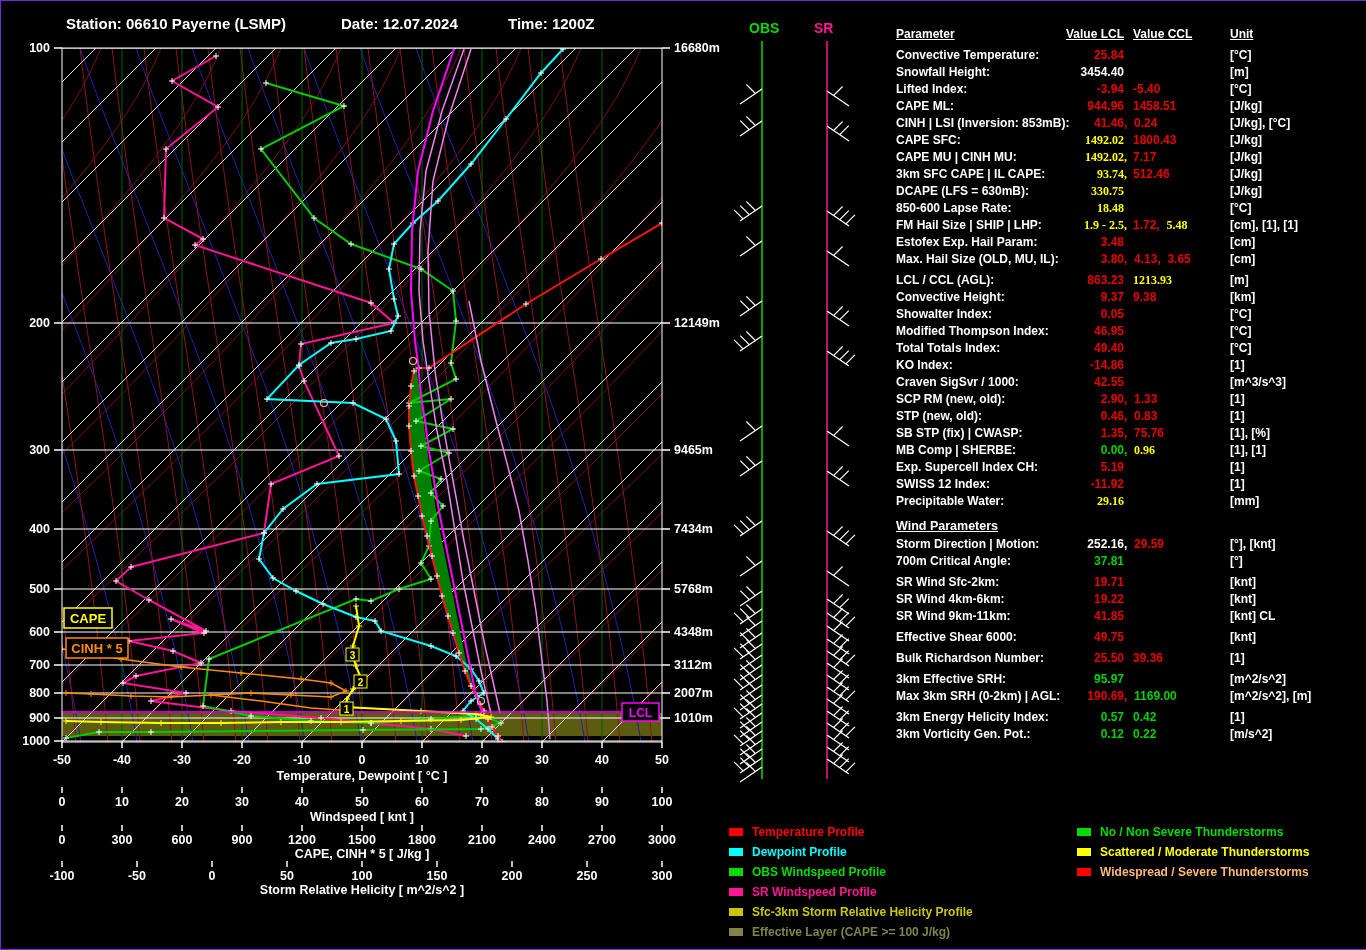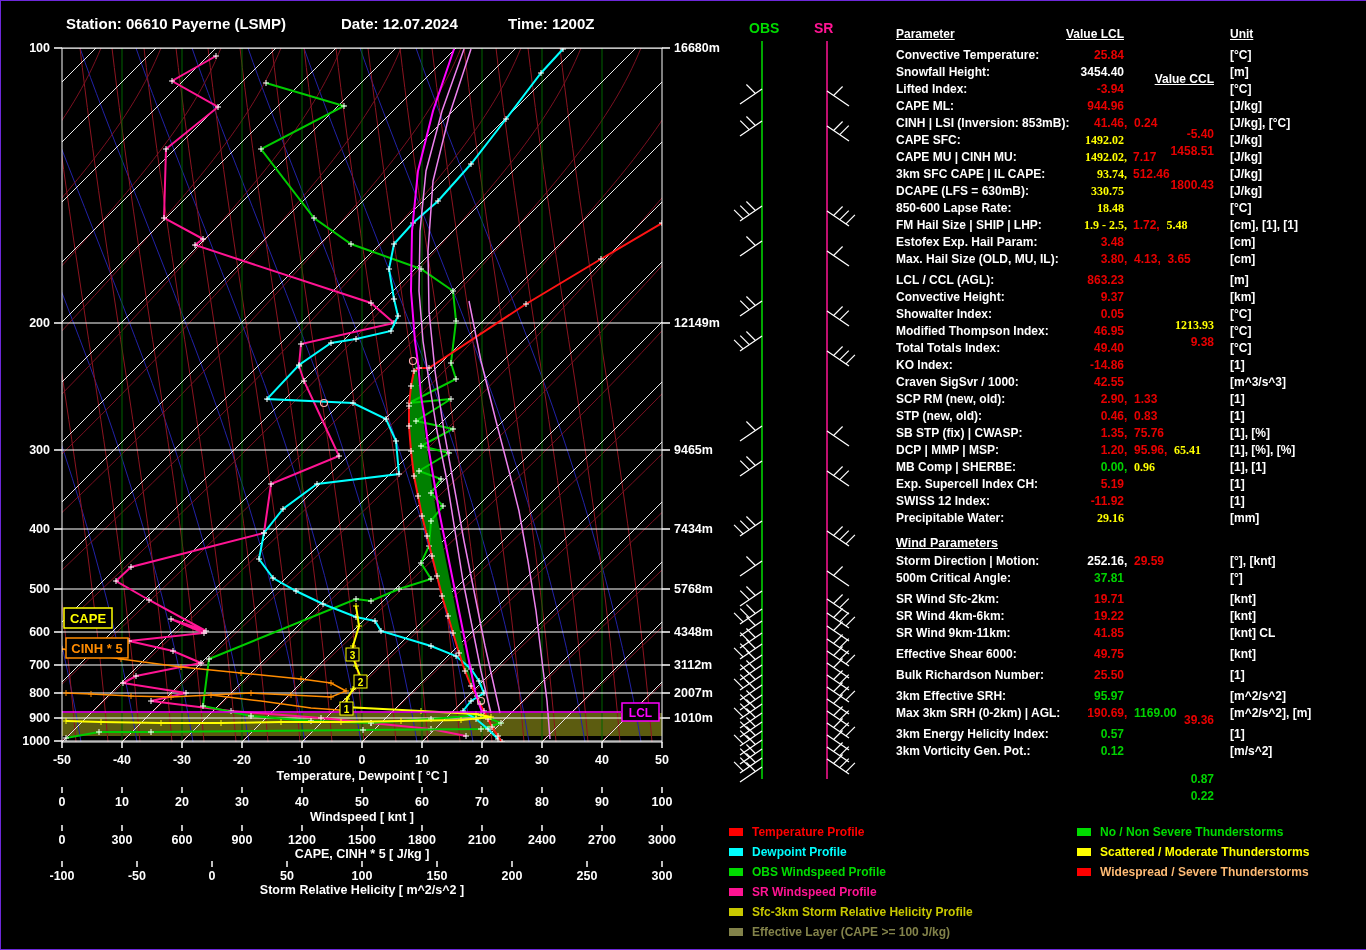--- a/index.html
+++ b/index.html
@@ -5,21 +5,21 @@
   html,body{margin:0;padding:0;background:#000;}
   #root{position:relative;width:1364px;height:948px;background:#000;border:1px solid #6d28d9;overflow:hidden;
         font-family:"Liberation Sans",sans-serif;padding-left:20px;}
   .ttl{position:absolute;top:14px;font:bold 15px "Liberation Sans",sans-serif;color:#fff;white-space:nowrap;}
   #skewt{position:absolute;left:0;top:0;}
   #datatable{position:absolute;left:895px;top:26px;width:470px;}
   .trow{position:relative;height:17px;font:bold 12px "Liberation Sans",sans-serif;color:#fff;white-space:nowrap;}
   .trow .p{position:absolute;left:0;}
   .trow .v1{position:absolute;left:0;width:228px;text-align:right;}
   .trow .ex{position:absolute;left:228px;}
-  .trow .v2{position:absolute;left:230px;width:88px;text-align:right;margin-top:45px;}
+  .trow .v2{position:absolute;left:237px;width:88px;text-align:left;}
   .trow .u{position:absolute;left:334px;}
   .mt{margin-top:4px;}
   .shdr{font:bold 12.5px "Liberation Sans",sans-serif;color:#fff;text-decoration:underline;
         margin:8px 0 4px 0;white-space:nowrap;}
   .hu{text-decoration:underline;}
   .cr{color:#e80000;} .cy{color:#ffff00;font-family:Liberation Serif, serif;} .cg{color:#00d200;} .cw{color:#ffffff;}
   .legend{position:absolute;}
   .litem{height:20px;font:bold 12px "Liberation Sans",sans-serif;white-space:nowrap;}
   .sw{display:inline-block;width:14px;height:8px;margin-right:9px;}
 </style>
@@ -1093,26 +1093,20 @@
         <span class="ex"><span class="cr">,&nbsp;&nbsp;</span><span class="cr">0.83</span></span>
         <span class="u">[1]</span>
       </div>
       <div class="trow">
         <span class="p">SB STP (fix) | CWASP:</span>
         <span class="v1 cr">1.35</span>
         <span class="ex"><span class="cr">,&nbsp;&nbsp;</span><span class="cr">75.76</span></span>
         <span class="u">[1], [%]</span>
       </div>
       <div class="trow">
-        <span class="p">DCP | MMP | MSP:</span>
-        <span class="v1 cr">1.20</span>
-        <span class="ex"><span class="cr">,&nbsp;&nbsp;</span><span class="cr">95.96</span><span class="cr">,&nbsp;&nbsp;</span><span class="cy">65.41</span></span>
-        <span class="u">[1], [%], [%]</span>
-      </div>
-      <div class="trow">
         <span class="p">MB Comp | SHERBE:</span>
         <span class="v1 cg">0.00</span>
         <span class="ex"><span class="cg">,&nbsp;&nbsp;</span><span class="cy">0.96</span></span>
         <span class="u">[1], [1]</span>
       </div>
       <div class="trow">
         <span class="p">Exp. Supercell Index CH:</span>
         <span class="v1 cr">5.19</span>
         <span class="u">[1]</span>
       </div>
@@ -1127,21 +1121,21 @@
         <span class="u">[mm]</span>
       </div>
       <div class="shdr">Wind Parameters</div>
       <div class="trow">
         <span class="p">Storm Direction | Motion:</span>
         <span class="v1 cw">252.16</span>
         <span class="ex"><span class="cw">,&nbsp;&nbsp;</span><span class="cr">29.59</span></span>
         <span class="u">[°], [knt]</span>
       </div>
       <div class="trow">
-        <span class="p">500m Critical Angle:</span>
+        <span class="p">700m Critical Angle:</span>
         <span class="v1 cg">37.81</span>
         <span class="u">[°]</span>
       </div>
       <div class="trow mt">
         <span class="p">SR Wind Sfc-2km:</span>
         <span class="v1 cr">19.71</span>
         <span class="u">[knt]</span>
       </div>
       <div class="trow">
         <span class="p">SR Wind 4km-6km:</span>
@@ -1171,21 +1165,21 @@
       </div>
       <div class="trow">
         <span class="p">Max 3km SRH (0-2km) | AGL:</span>
         <span class="v1 cr">190.69</span>
         <span class="ex"><span class="cr">,&nbsp;&nbsp;</span><span class="cg">1169.00</span></span>
         <span class="u">[m^2/s^2], [m]</span>
       </div>
       <div class="trow mt">
         <span class="p">3km Energy Helicity Index:</span>
         <span class="v1 cg">0.57</span>
-        <span class="v2 cg">0.87</span>
+        <span class="v2 cg">0.42</span>
         <span class="u">[1]</span>
       </div>
       <div class="trow">
         <span class="p">3km Vorticity Gen. Pot.:</span>
         <span class="v1 cg">0.12</span>
         <span class="v2 cg">0.22</span>
         <span class="u">[m/s^2]</span>
       </div>
     </div>
 

